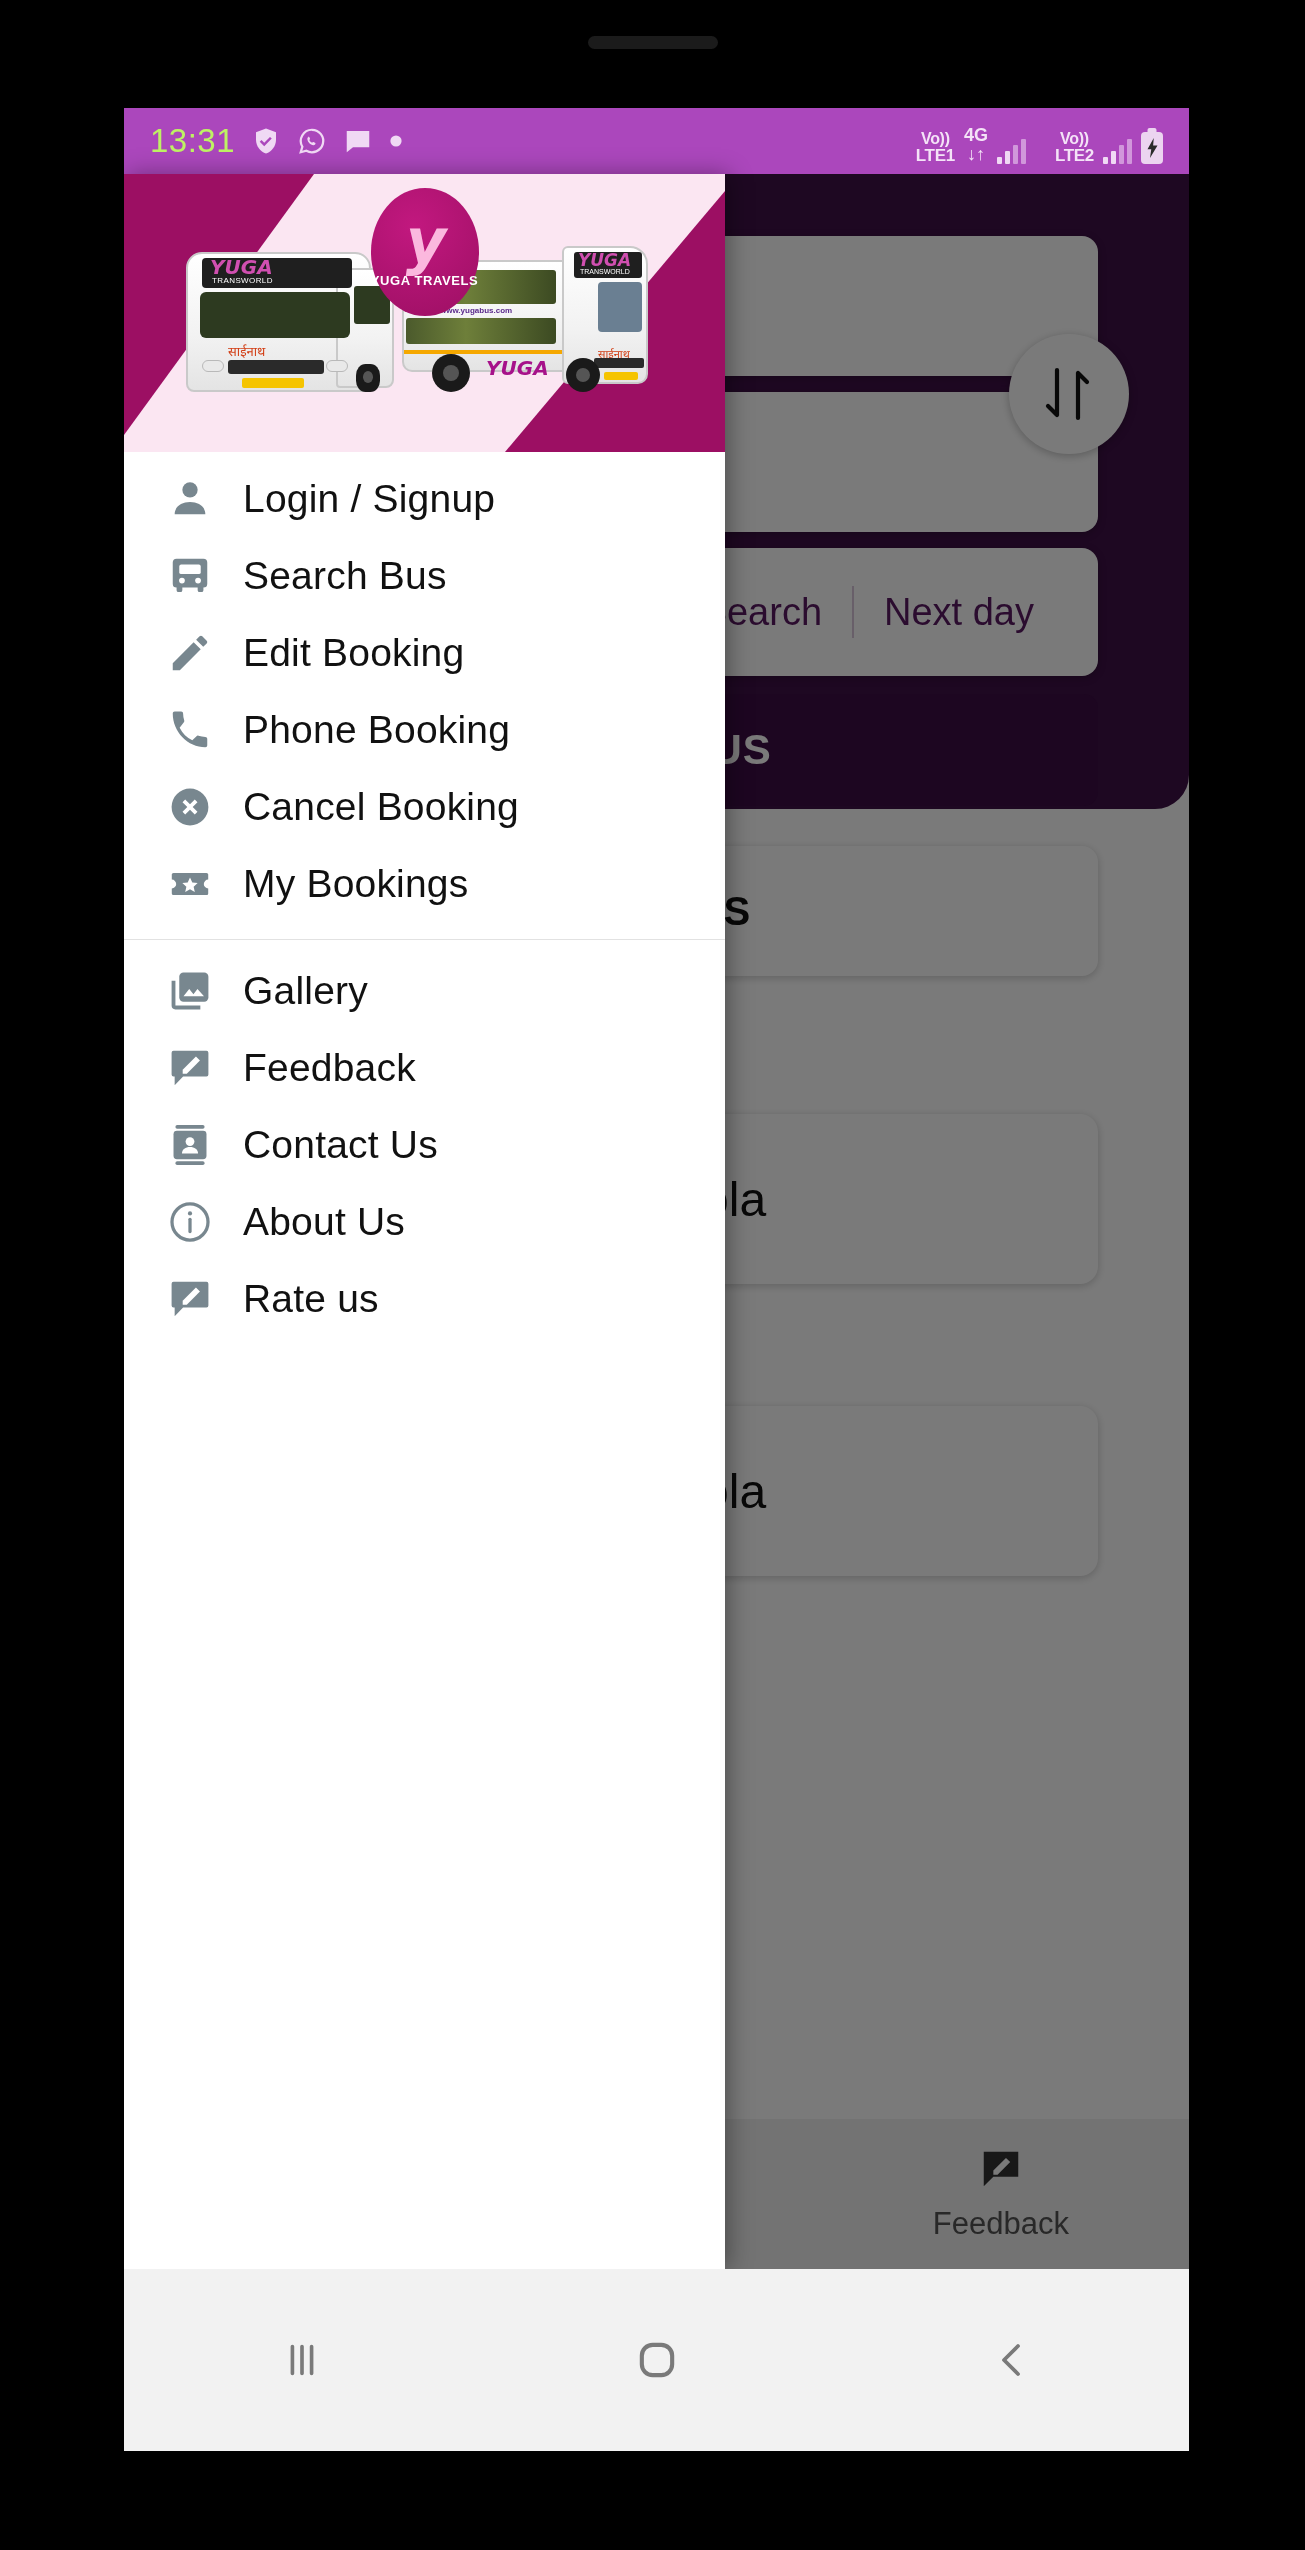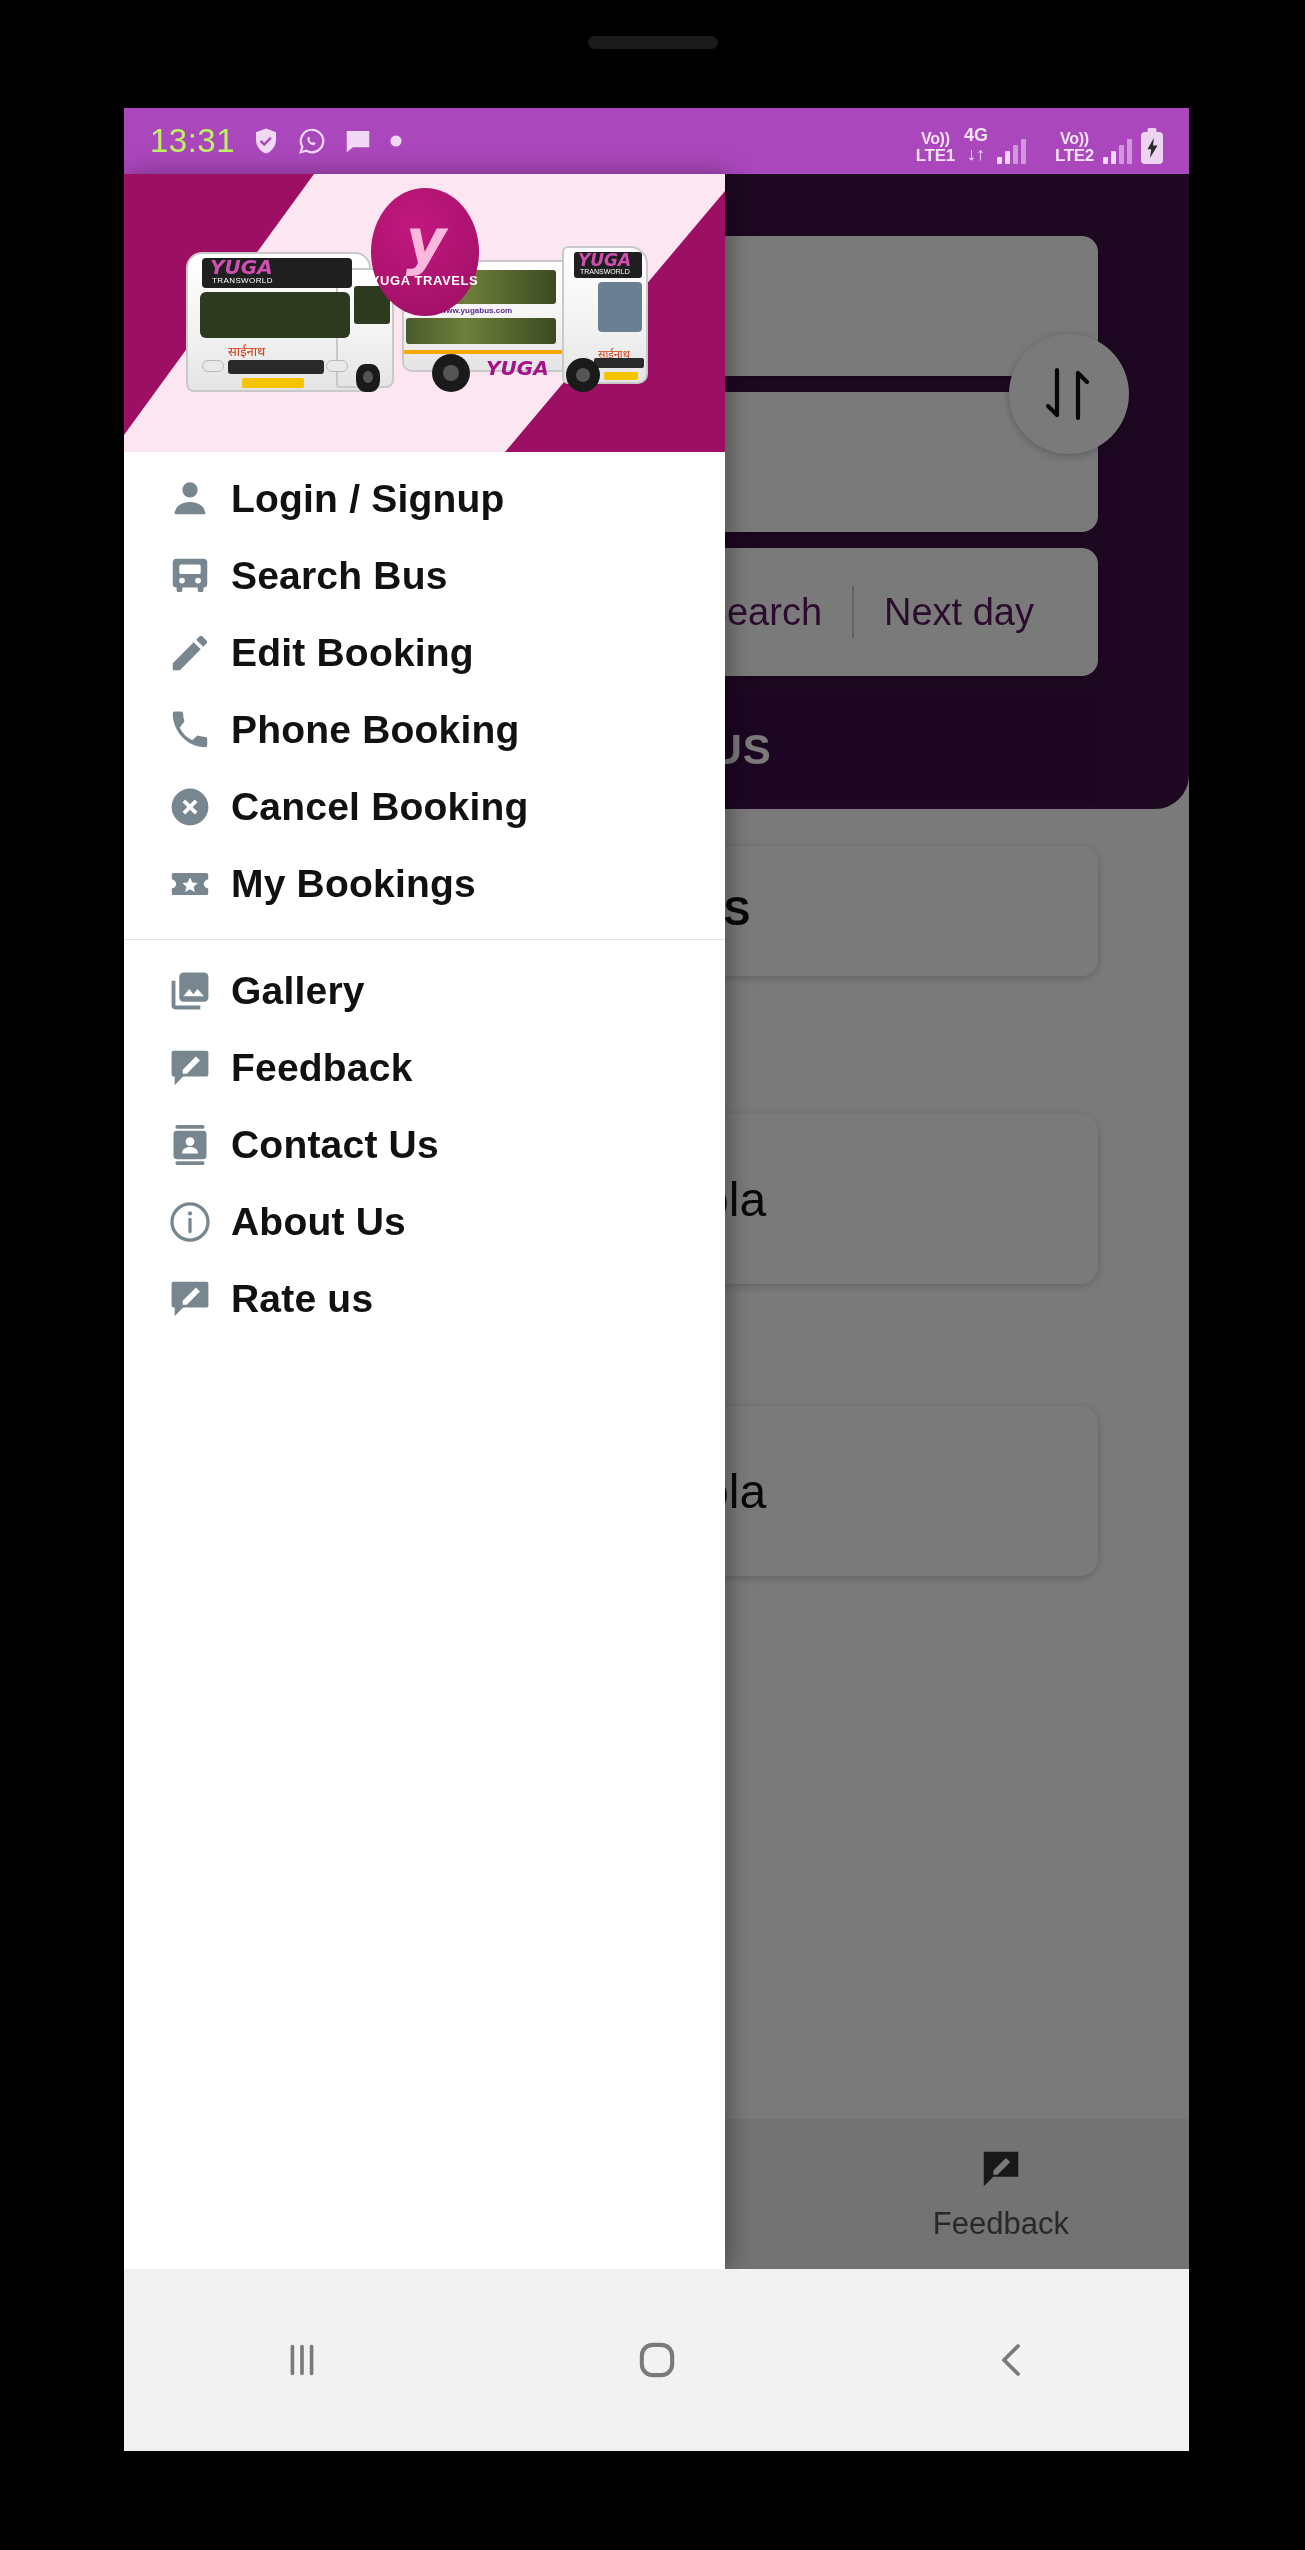--- a/index.html
+++ b/index.html
@@ -235,26 +235,25 @@
     height: 77px;
     padding-left: 37px;
     cursor:pointer;
   }
   .menu-icon {
     width: 58px; min-width:58px;
     display:flex; align-items:center; justify-content:center;
     color:#78878f;
   }
   .menu-label {
-    margin-left: 12px;
+    margin-left: 24px;
     font-size: 39px;
     color: #111;
     letter-spacing: .2px;
     white-space: nowrap;
-    font-weight: bold;
   }
   #menu-divider {
     height: 1px; background: #e2e2e2;
     margin: 17px 0 12px 0;
   }
 
   
   #nav-bar {
     position:absolute; left:0; bottom:0;
     width:100%; height: 182px;

